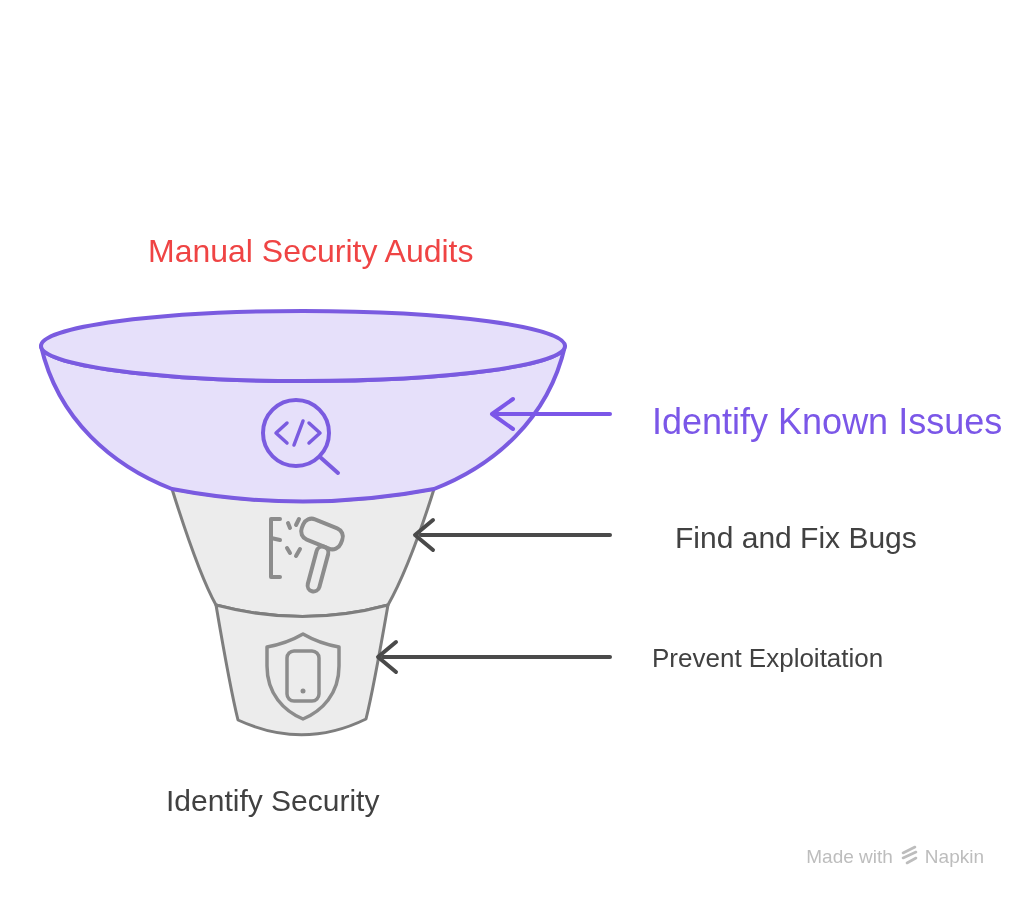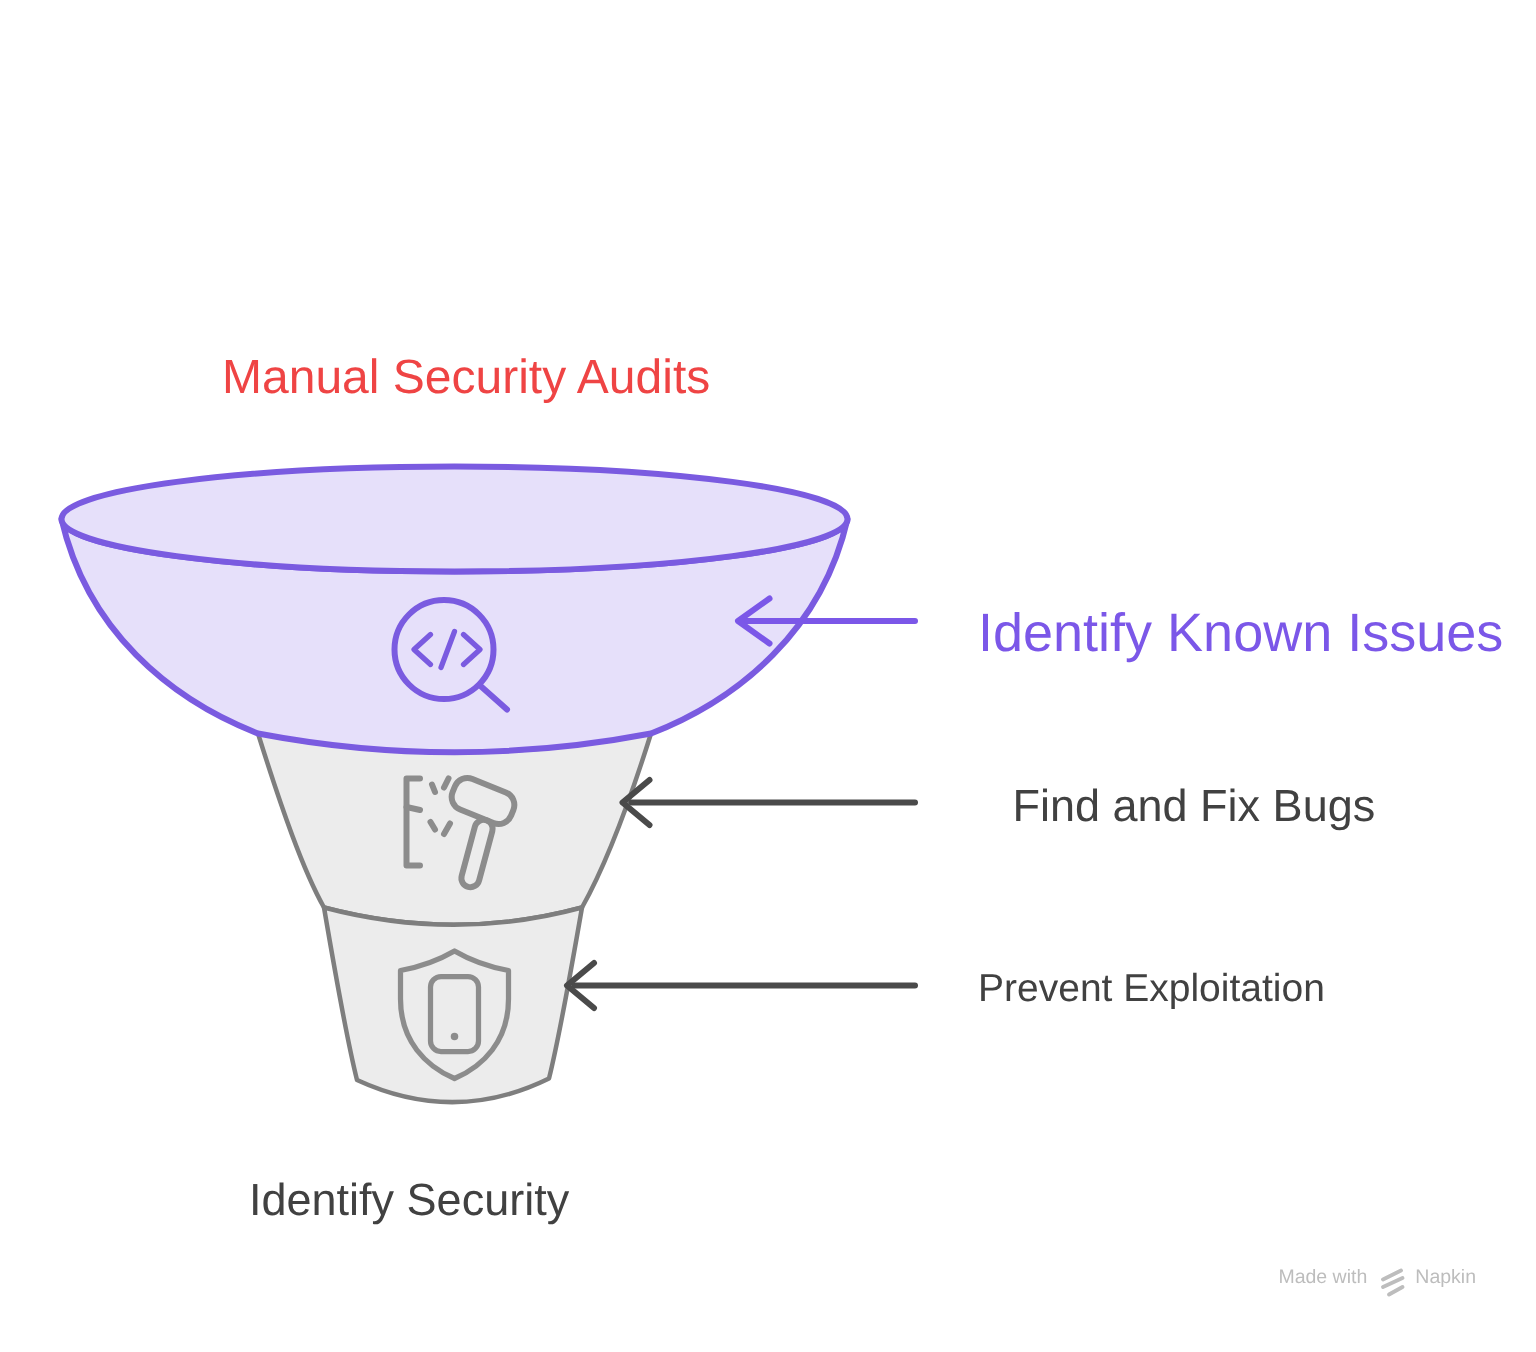--- a/index.html
+++ b/index.html
@@ -8,22 +8,22 @@
     font-family:"Liberation Sans",sans-serif;overflow:hidden;
   }
   .stage-canvas{position:absolute;left:0;top:0;width:1024px;height:901px;}
   .txt{position:absolute;white-space:nowrap;font-weight:500;}
   .diagram-title{left:129px;top:233px;font-size:32px;color:#ef4444;margin-left:19px;}
   .label-0{left:652px;top:401px;font-size:36px;color:#7b57e8;}
   .label-1{left:652px;top:521px;font-size:30px;color:#414141;margin-left:23px;}
   .label-2{left:652px;top:643px;font-size:26px;color:#414141;}
   .footer-label{left:166px;top:784px;font-size:30px;color:#414141;}
   .watermark{
-    position:absolute;right:40px;top:843px;display:flex;gap:6px;
-    color:#bdbdbd;font-size:13px;font-weight:500;
+    position:absolute;right:40px;top:843px;display:flex;align-items:center;gap:6px;
+    color:#bdbdbd;font-size:19px;font-weight:500;
   }
   .watermark .logo{display:inline-block;margin-top:2px;}
 </style>
 </head>
 <body>
 
 <svg class="stage-canvas" viewBox="0 0 1024 901">
 
   <g>
     <path d="M 172,489 C 188,540 202,580 216,605 Q 303,628 388,605 C 402,580 418,540 434,489 Q 303,514 172,489 Z" fill="#ececec" stroke="#7e7e7e" stroke-width="3" stroke-linejoin="round"></path>

